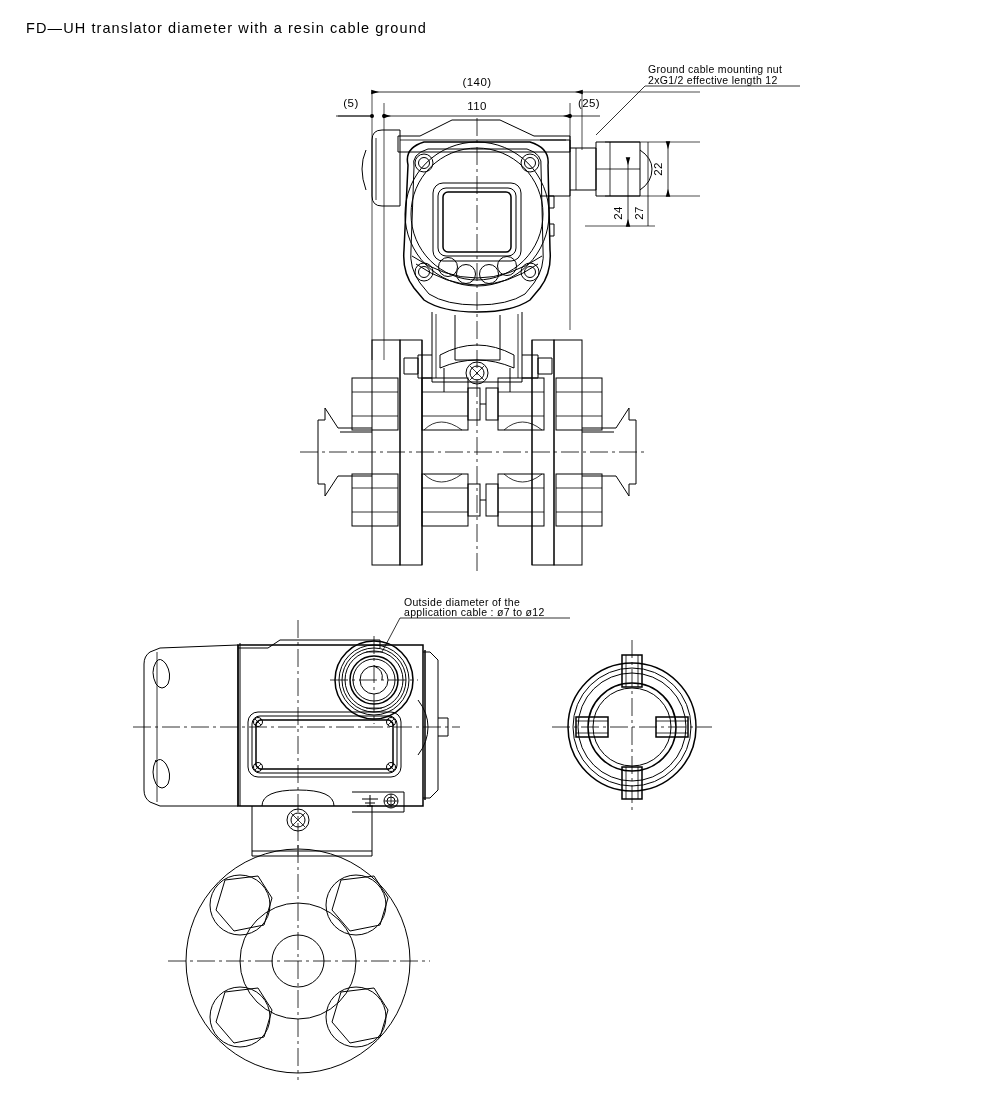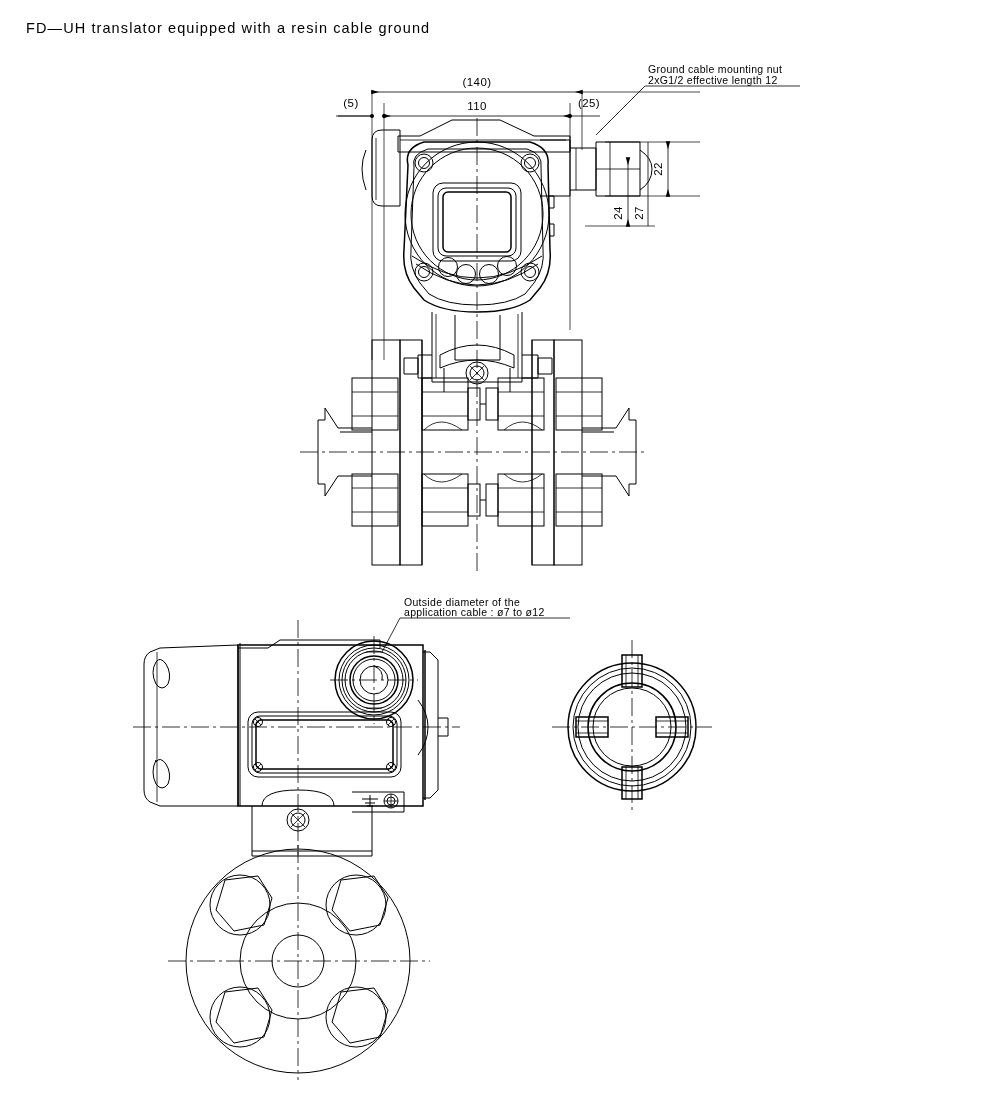--- a/index.html
+++ b/index.html
@@ -46,21 +46,21 @@
     font-size: 10.5px;
     fill: #000;
     letter-spacing: 0.3px;
   }
 </style>
 </head>
 <body>
 
 <div id="root">
 
-  <div class="title-text">FD—UH translator equipped with a resin cable ground</div>
+  <div class="title-text">FD—UH translator diameter with a resin cable ground</div>
 
   <svg class="drawing" viewBox="0 0 1000 1100">
     <defs>
       <style>
         .ln   { stroke:#000; stroke-width:1; fill:none; }
         .ln-t { stroke:#000; stroke-width:0.8; fill:none; }
         .ln-b { stroke:#000; stroke-width:1.5; fill:none; }
         .ctr  { stroke:#000; stroke-width:0.8; fill:none; stroke-dasharray:18 4 3 4; }
         .ext  { stroke:#000; stroke-width:0.7; fill:none; }
       </style>

